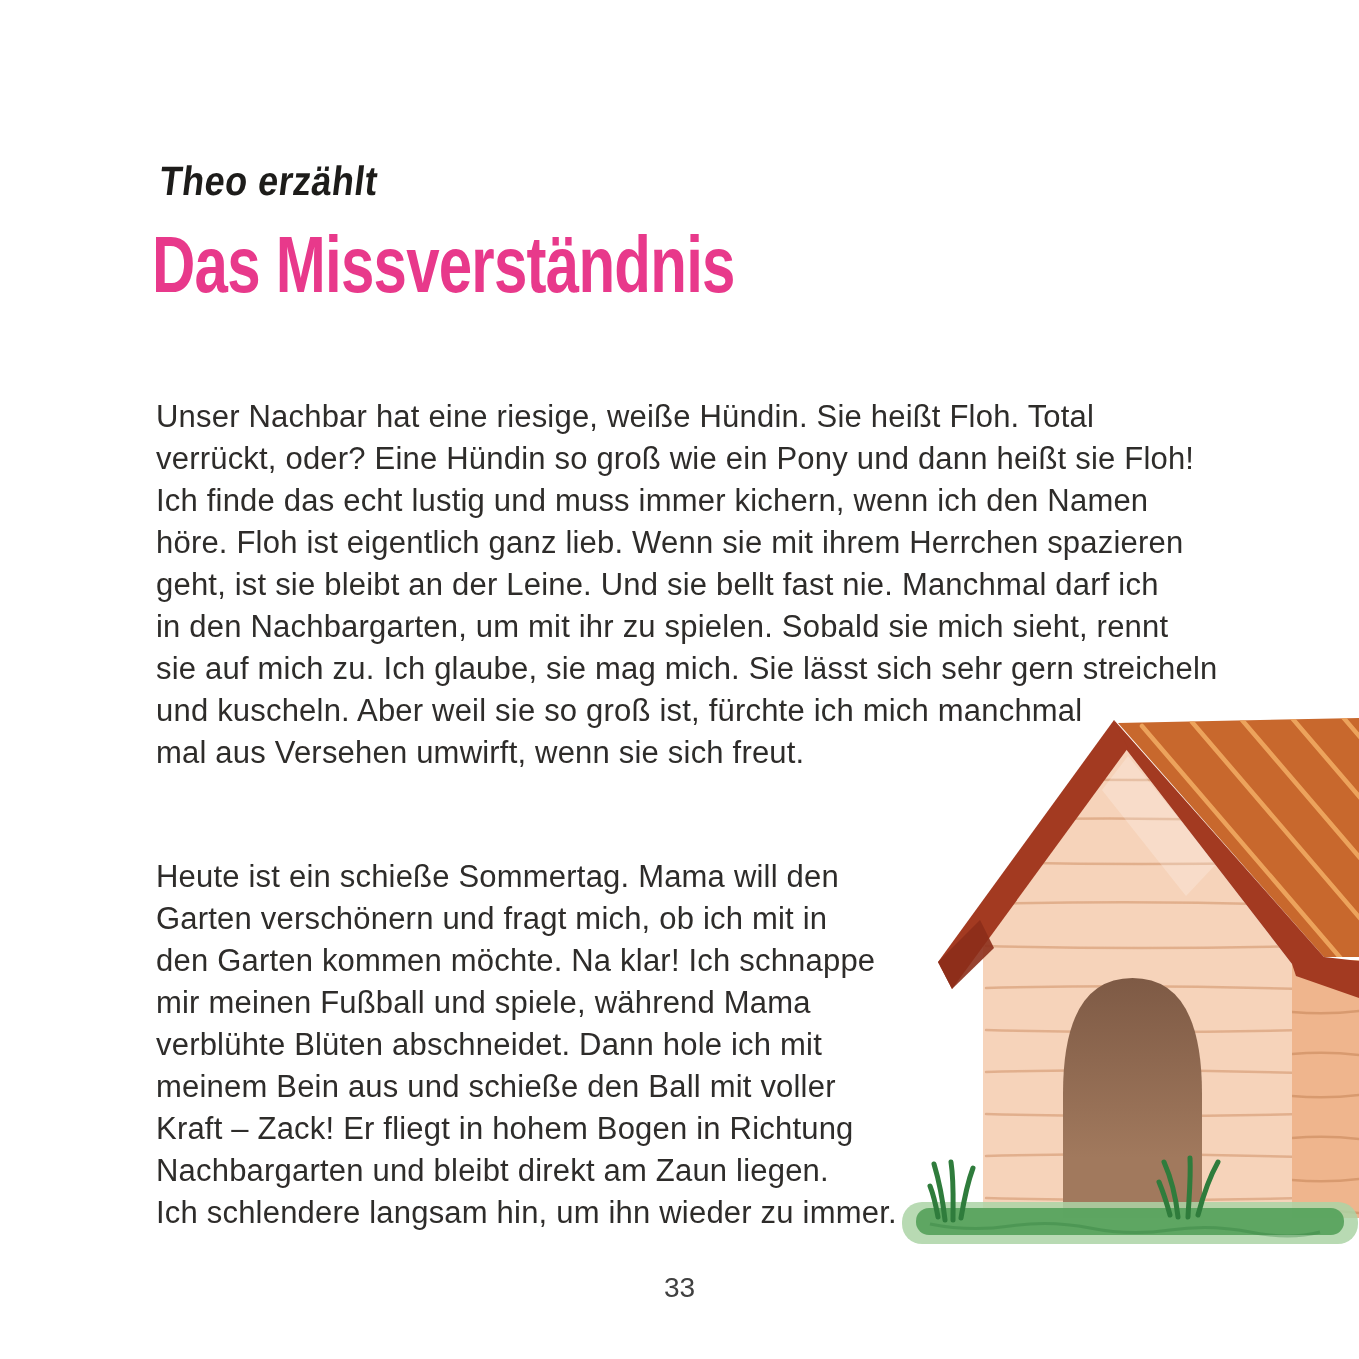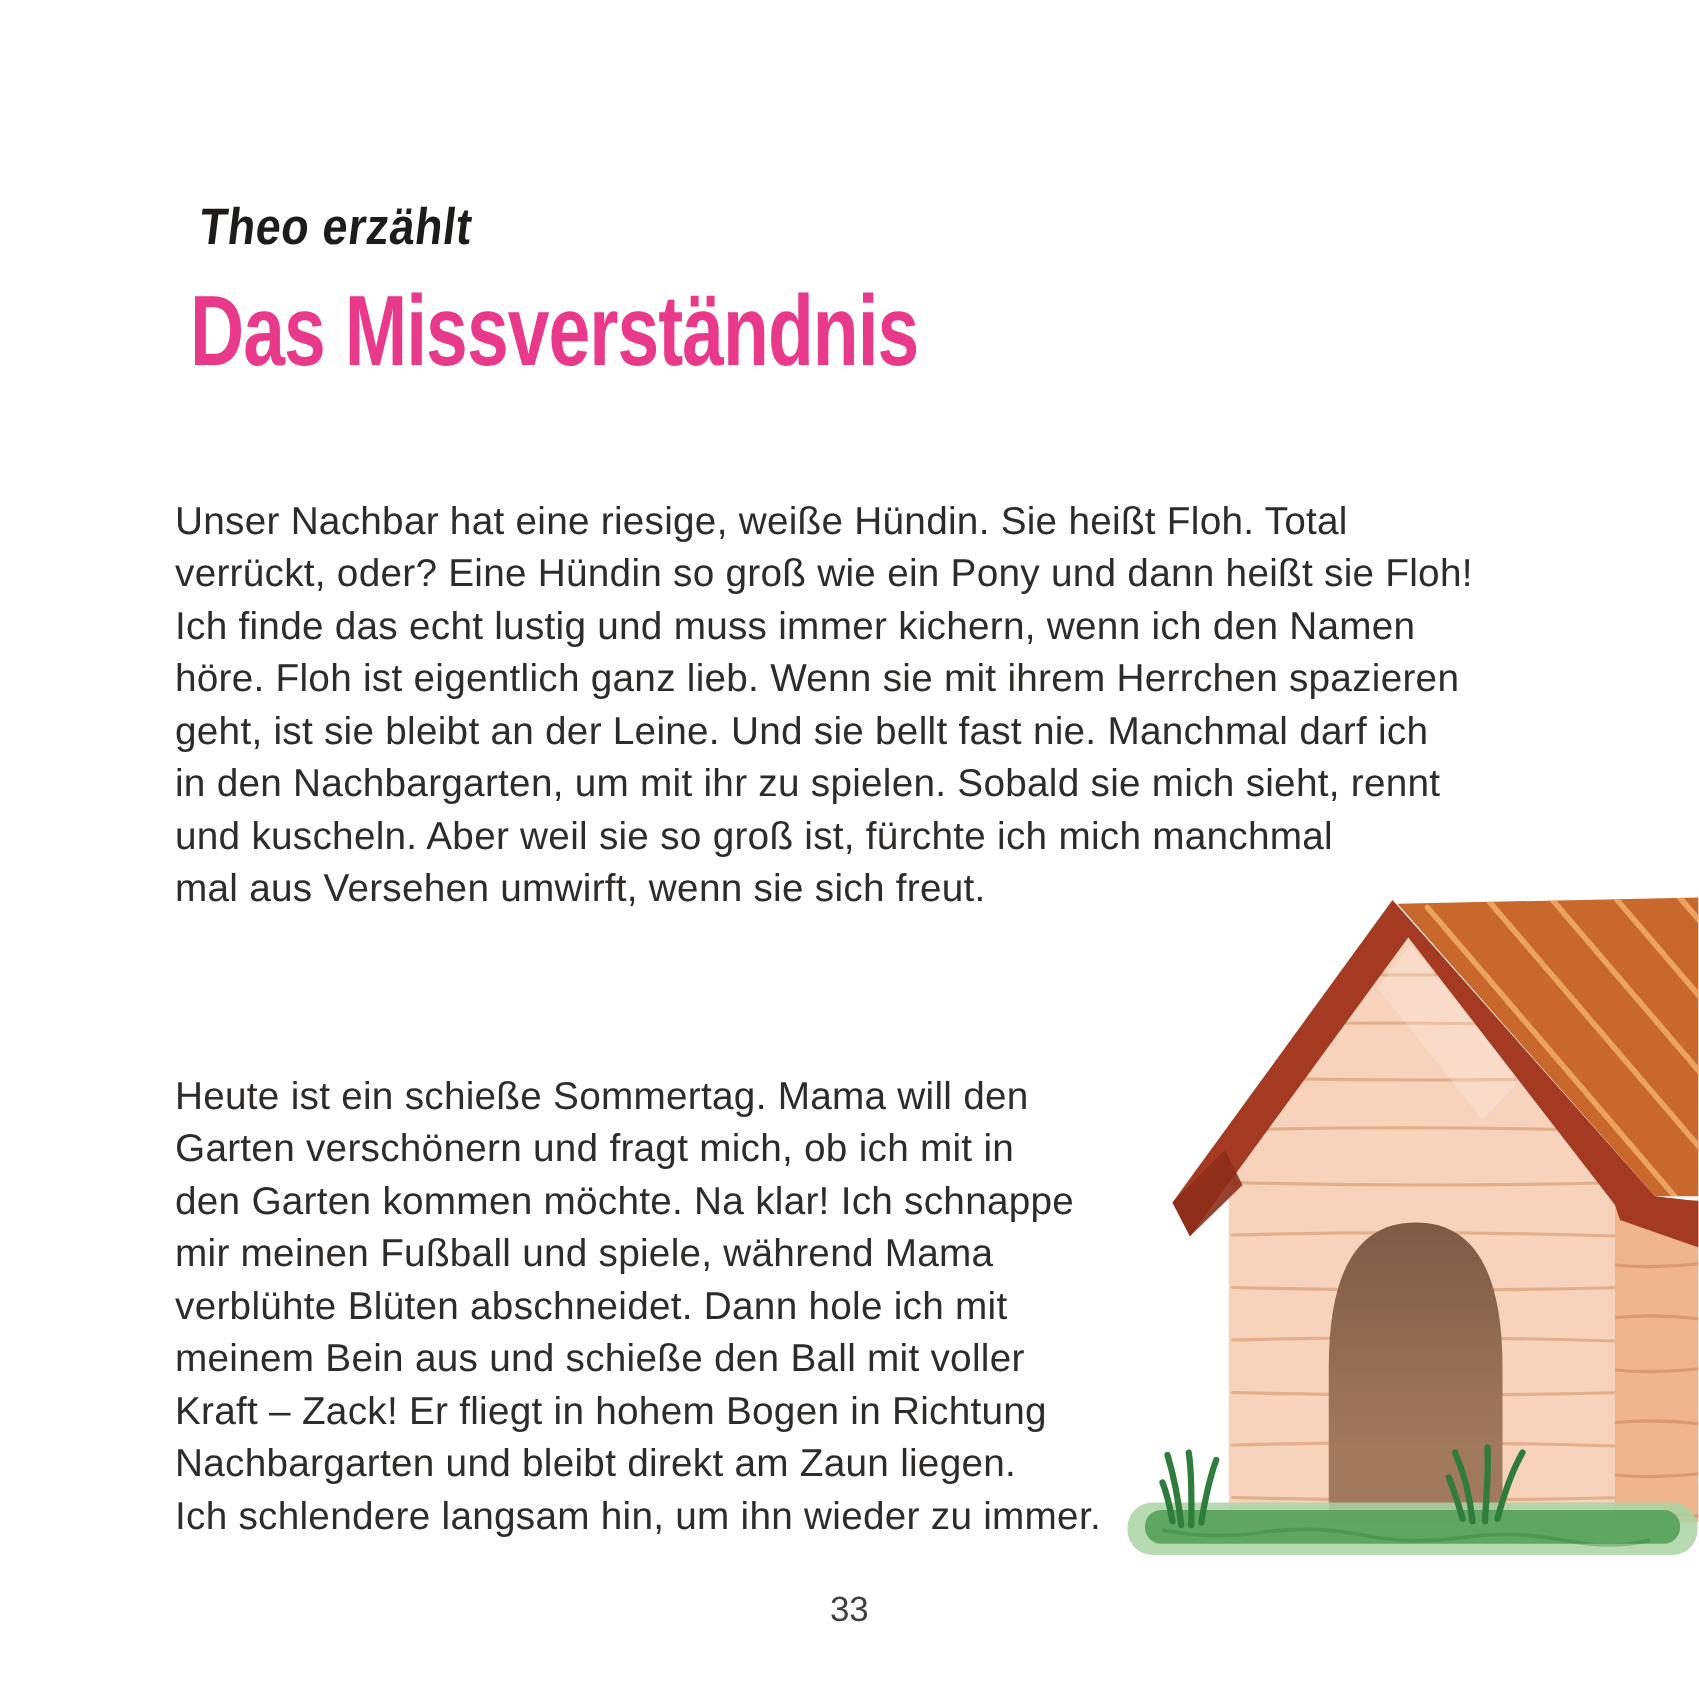--- a/index.html
+++ b/index.html
@@ -31,21 +31,21 @@
     font-size: 80px;
     font-weight: 800;
     color: #e8398b;
     letter-spacing: -1px;
     transform: scaleX(0.75);
     transform-origin: left top;
     white-space: nowrap;
   }
   .story-paragraph {
     position: absolute;
-    left: 140px;
+    left: 156px;
     font-size: 31px;
     line-height: 42px;
     letter-spacing: 0.2px;
     color: #2e2c2a;
     white-space: nowrap;
   }
   .paragraph-1 { top: 396px; }
   .paragraph-2 { top: 856px; }
   .text-line { height: 42px; }
   .doghouse {
@@ -74,20 +74,21 @@
 
   <div class="title">Das Missverständnis</div>
 
   <div class="story-paragraph paragraph-1">
       <div class="text-line">Unser Nachbar hat eine riesige, weiße Hündin. Sie heißt Floh. Total</div>
       <div class="text-line">verrückt, oder? Eine Hündin so groß wie ein Pony und dann heißt sie Floh!</div>
       <div class="text-line">Ich finde das echt lustig und muss immer kichern, wenn ich den Namen</div>
       <div class="text-line">höre. Floh ist eigentlich ganz lieb. Wenn sie mit ihrem Herrchen spazieren</div>
       <div class="text-line">geht, ist sie bleibt an der Leine. Und sie bellt fast nie. Manchmal darf ich</div>
       <div class="text-line">in den Nachbargarten, um mit ihr zu spielen. Sobald sie mich sieht, rennt</div>
+      <div class="text-line">sie auf mich zu. Ich glaube, sie mag mich. Sie lässt sich sehr gern streicheln</div>
       <div class="text-line">und kuscheln. Aber weil sie so groß ist, fürchte ich mich manchmal</div>
       <div class="text-line">mal aus Versehen umwirft, wenn sie sich freut.</div>
     </div>
 
   <div class="story-paragraph paragraph-2">
       <div class="text-line">Heute ist ein schieße Sommertag. Mama will den</div>
       <div class="text-line">Garten verschönern und fragt mich, ob ich mit in</div>
       <div class="text-line">den Garten kommen möchte. Na klar! Ich schnappe</div>
       <div class="text-line">mir meinen Fußball und spiele, während Mama</div>
       <div class="text-line">verblühte Blüten abschneidet. Dann hole ich mit</div>

